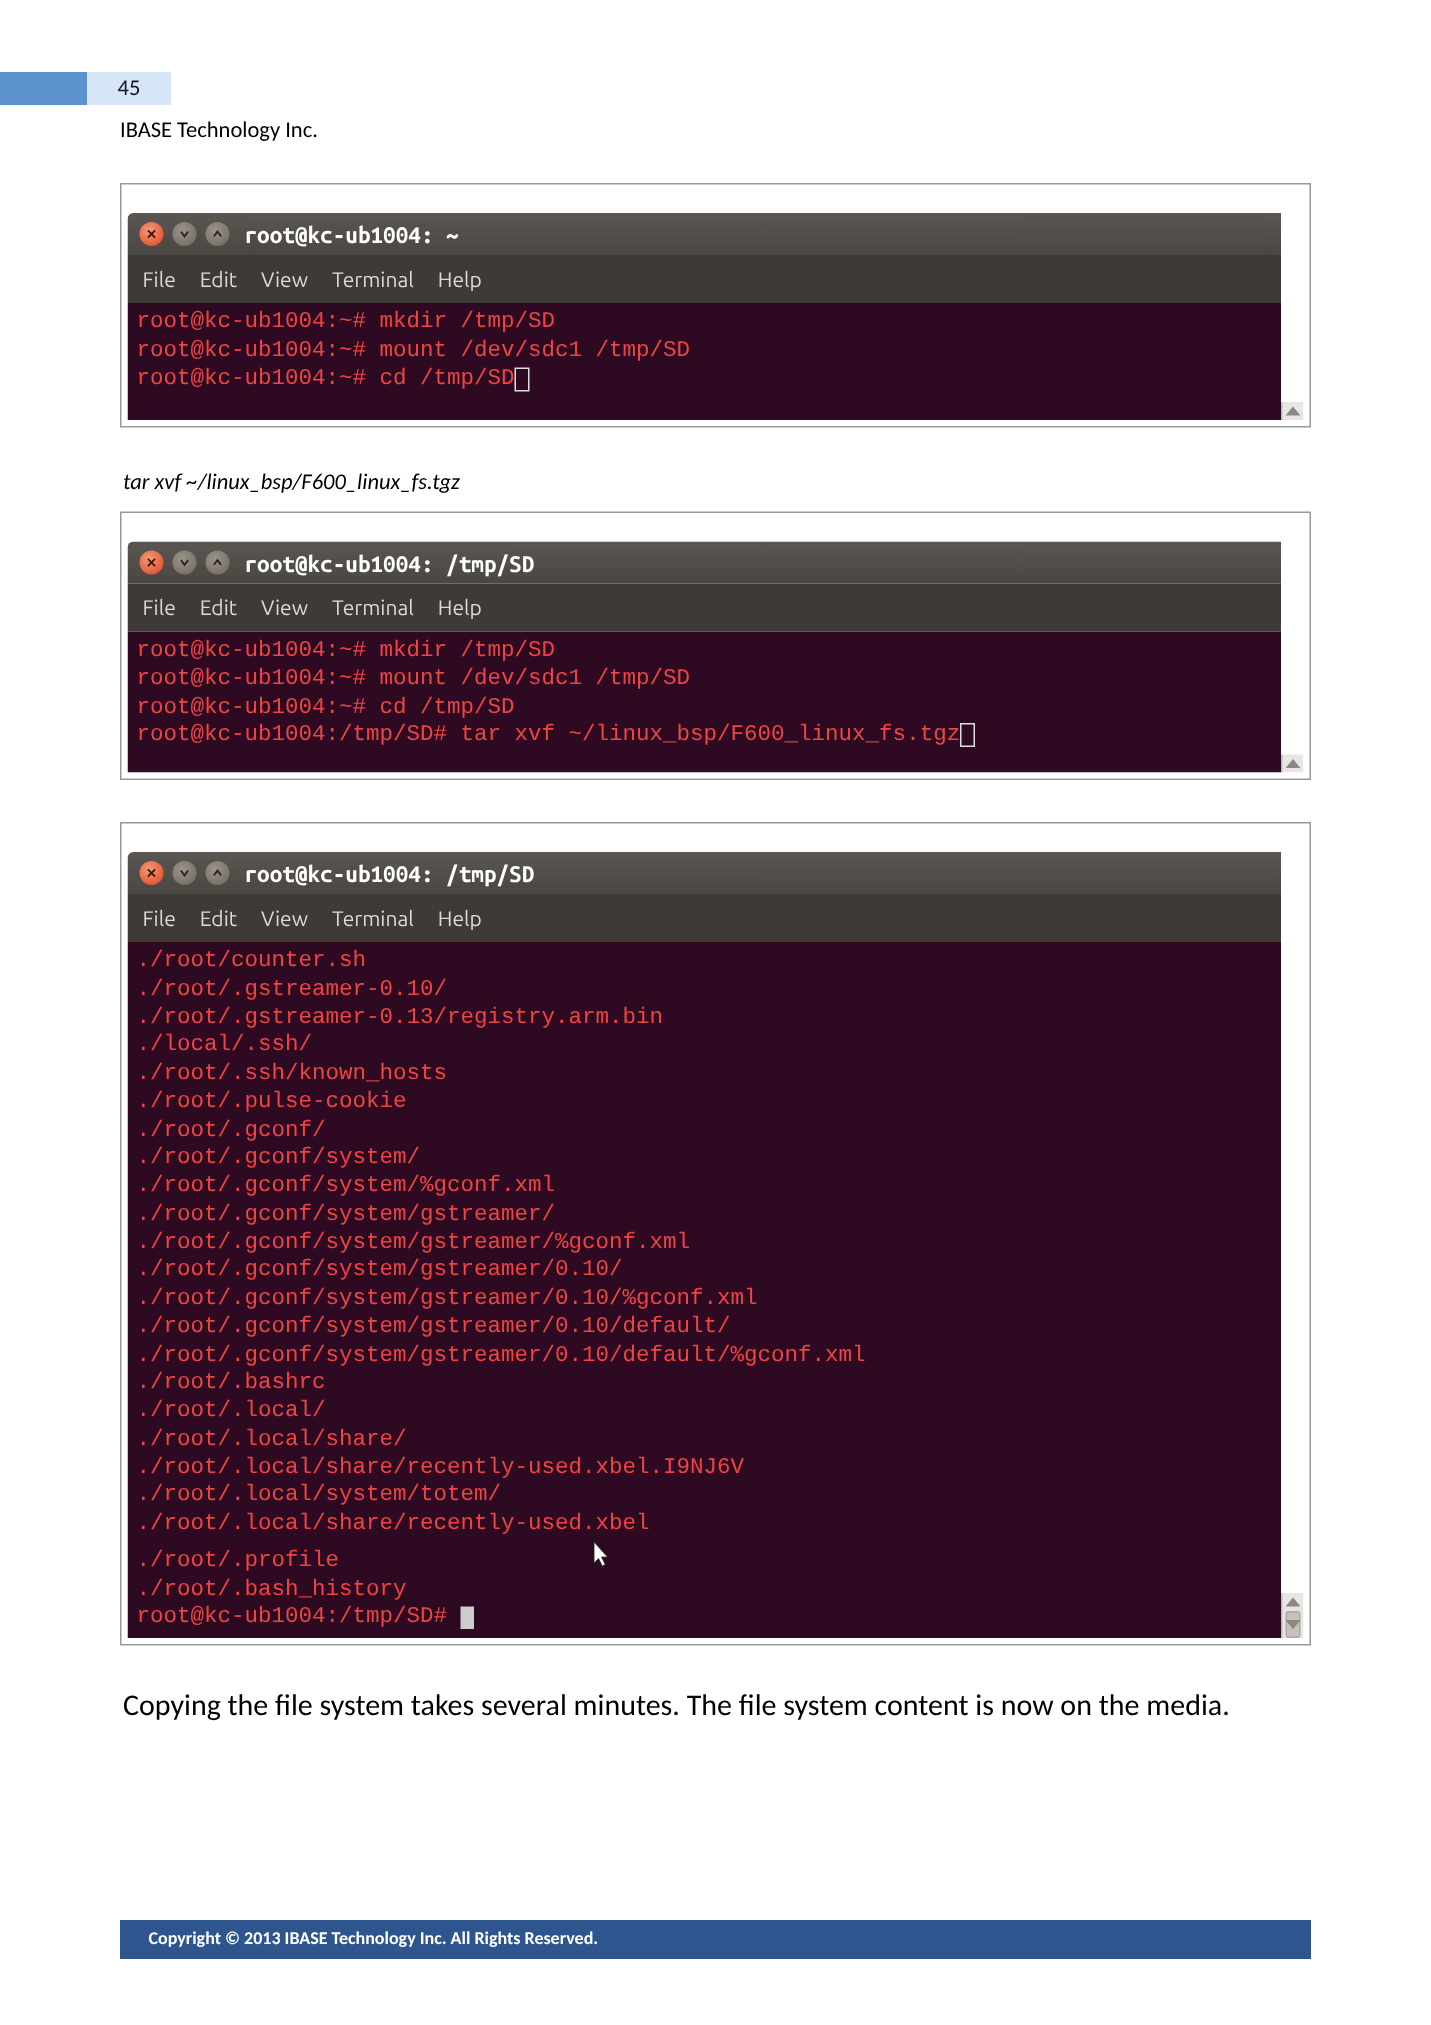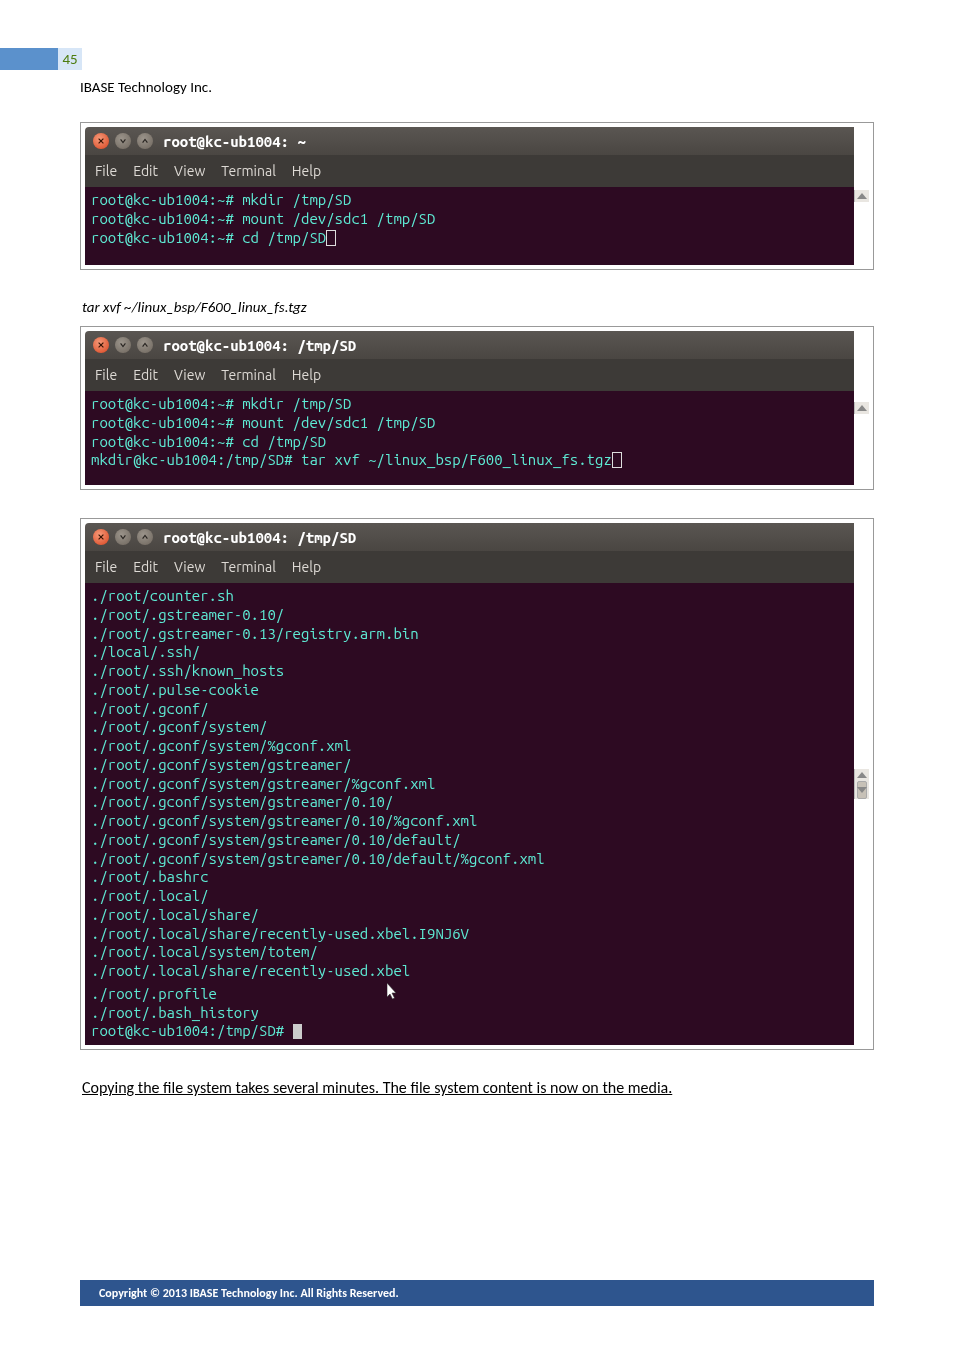--- a/index.html
+++ b/index.html
@@ -23,23 +23,23 @@
     left: 0;
     height: 22px;
     display: flex;
     align-items: stretch;
   }
   .page-number-bar .stripe {
     width: 58px;
     background: #5b91cc;
   }
   .page-number-bar .num {
-    width: 24px;
+    width: 56px;
     background: #d7e6f7;
-    color: #4d7c0f;
+    color: #0f172a;
     font-size: 15px;
     display: flex;
     align-items: center;
     justify-content: center;
   }
   .doc-header {
     font-size: 15px;
     margin: 48px 0 26px 0;
   }
 
@@ -49,21 +49,22 @@
     padding: 4px;
     background: #fff;
   }
 
   .terminal {
     border-radius: 4px 4px 0 0;
     overflow: hidden;
     font-family: "Ubuntu Mono", "DejaVu Sans Mono", monospace;
     font-size: 15px;
     display: flex;
-    align-items: center;
+    align-items: flex-end;
+    margin-top: 15px;
   }
   .term-main {
     flex: 1;
     min-width: 0;
   }
   .term-scroll {
     width: 14px;
     background: #e9e6e1;
     position: relative;
     border-left: 1px solid #bbb;
@@ -122,25 +123,26 @@
     display: flex;
     gap: 16px;
     height: 32px;
     align-items: center;
     padding: 0 10px;
     font-family: "Ubuntu", "Segoe UI", sans-serif;
     font-size: 14px;
   }
   .term-body {
     background: #2d0a22;
-    color: #5eead4;
+    color: #ef4444;
     padding: 4px 6px;
     line-height: 1.25;
     white-space: pre;
     overflow: hidden;
+    font-family: Liberation Mono, monospace;
   }
   .cursor-box {
     display: inline-block;
     border: 1px solid #ddd;
     width: 8px;
     height: 14px;
     vertical-align: text-bottom;
   }
   .cursor-block {
     display: inline-block;
@@ -149,23 +151,22 @@
     height: 15px;
     vertical-align: text-bottom;
   }
 
   .caption {
     font-style: italic;
     font-size: 15px;
     margin: 14px 0 8px 2px;
   }
   .body-text {
-    font-size: 16px;
+    font-size: 20px;
     margin: 20px 2px;
-    text-decoration: underline;
   }
 
   .mouse-cursor {
     position: relative;
     display: inline-block;
     transform: translateY(2px);
     margin-left: 170px;
   }
 
   .footer-bar {
@@ -258,21 +259,21 @@
         <div class="menubar">
           <span>File</span>
           <span>Edit</span>
           <span>View</span>
           <span>Terminal</span>
           <span>Help</span>
         </div>
         <div class="term-body" style="min-height:86px"><span>root@kc-ub1004:~# mkdir /tmp/SD</span>
 <span>root@kc-ub1004:~# mount /dev/sdc1 /tmp/SD</span>
 <span>root@kc-ub1004:~# cd /tmp/SD</span>
-<span>mkdir@kc-ub1004:/tmp/SD# tar xvf ~/linux_bsp/F600_linux_fs.tgz</span><span class="cursor-box"></span>
+<span>root@kc-ub1004:/tmp/SD# tar xvf ~/linux_bsp/F600_linux_fs.tgz</span><span class="cursor-box"></span>
 </div>
       </div>
       <div class="term-scroll">
         <div class="scroll-arrow up"></div>
       </div>
     </div>
   </div>
 
   <div class="scr-wrap">
     <div class="terminal">

